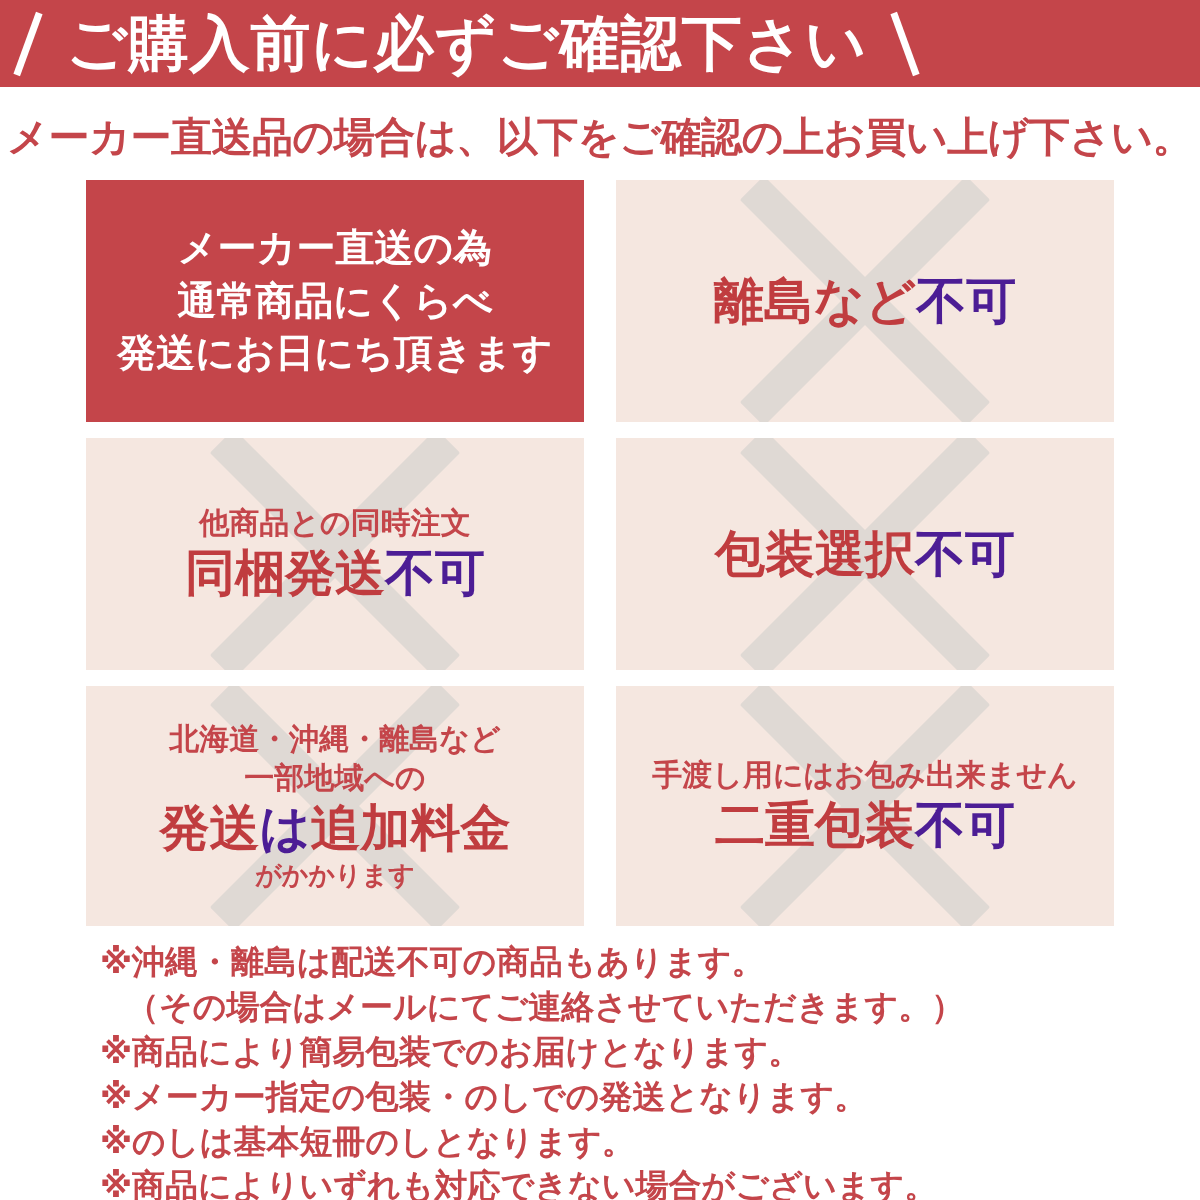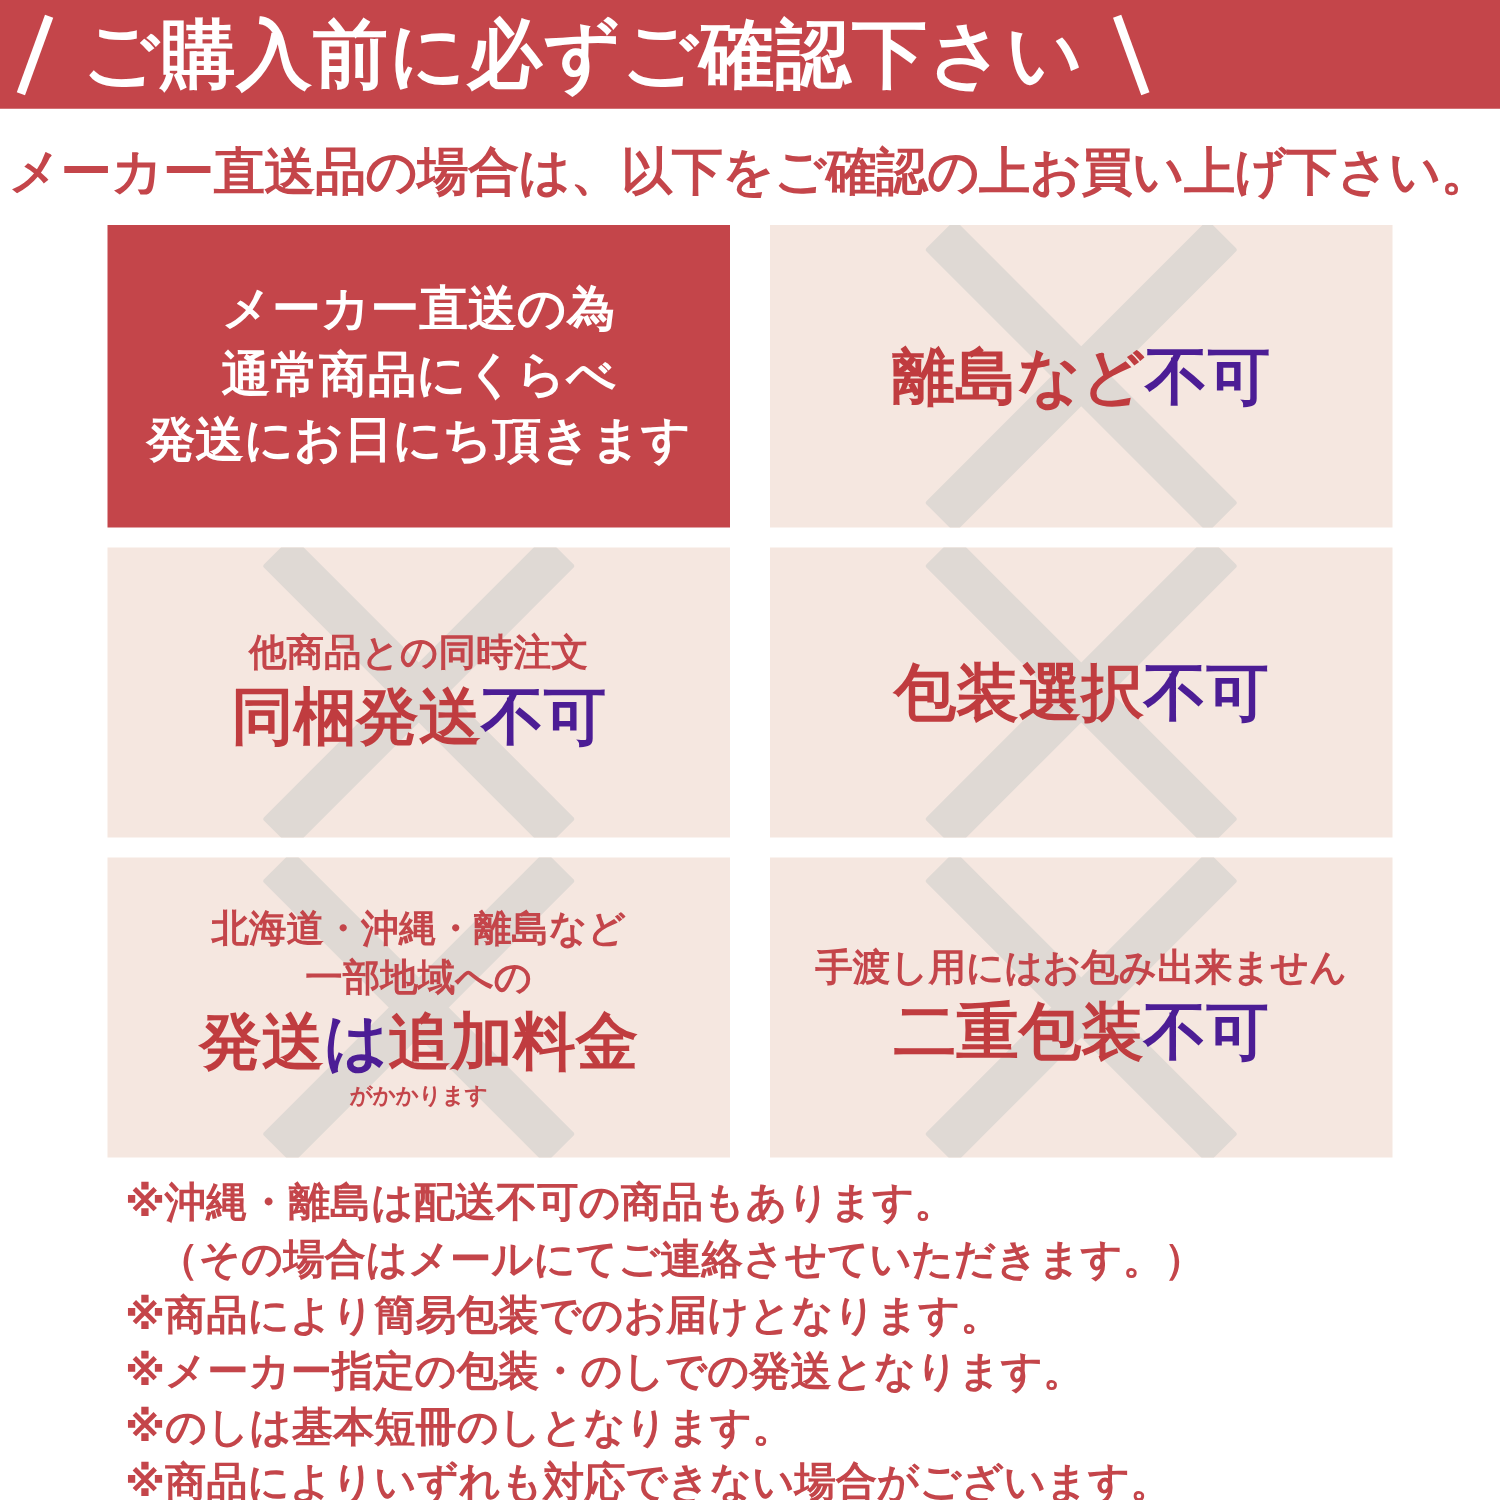--- a/index.html
+++ b/index.html
@@ -139,21 +139,21 @@
     color: #c03c3f;
     font-weight: bold;
     line-height: 1.25;
     white-space: nowrap;
   }
   .muted {
     color: #4c1d95;
   }
   .line-xs {
     display: block;
-    font-size: 18px;
+    font-size: 26px;
     color: #c4454a;
     font-weight: bold;
     line-height: 1.3;
   }
 
   
   .notes {
     width: 1028px;
     margin: 14px auto 0 auto;
     color: #c4454a;

